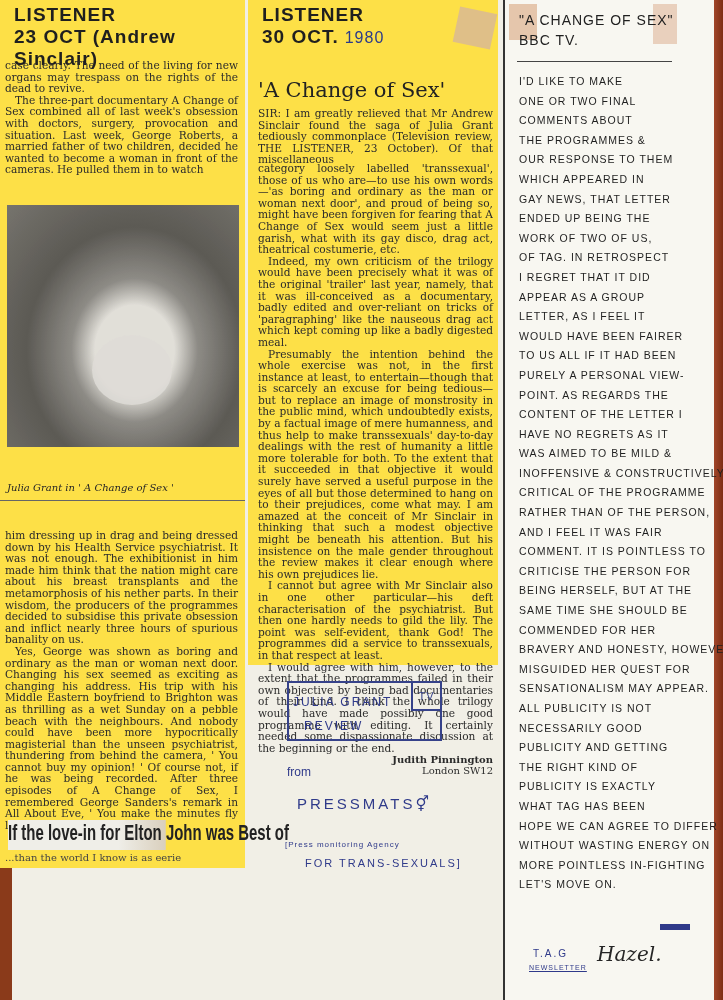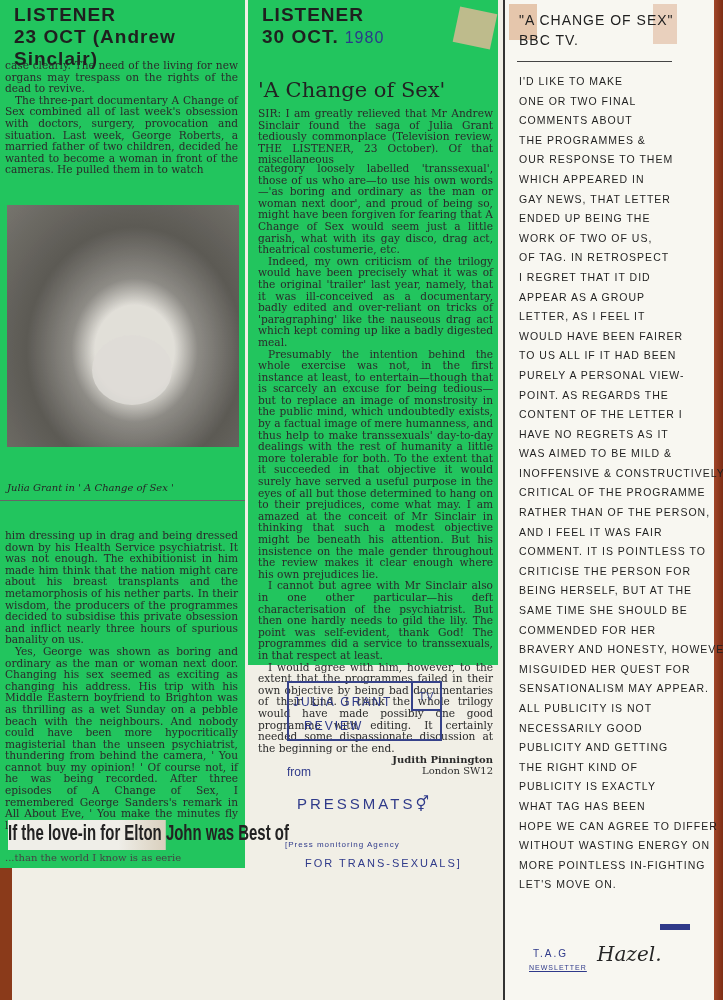--- a/index.html
+++ b/index.html
@@ -2,21 +2,21 @@
 <html><head>
 <meta charset="utf-8">
 <style>
   * { box-sizing: border-box; margin: 0; padding: 0; }
   html, body { width: 723px; height: 1000px; overflow: hidden; }
   body { background: #f1efe6; position: relative; font-family: "DejaVu Serif", serif; }
 
   .wood-strip-left { position: absolute; left: 0; top: 868px; width: 12px; height: 132px; background: #8a3a1a; }
   .wood-strip-right { position: absolute; right: 0; top: 0; width: 9px; height: 1000px; background: linear-gradient(90deg,#a1462a,#7d2d14); }
 
-  .clip { position: absolute; background: #22c55e; color: #262626; }
+  .clip { position: absolute; background: #fde047; color: #262626; }
   .hand { font-family: "Liberation Sans", sans-serif; color: #1f1f1f; letter-spacing: 1px; }
   .news { font-family: "DejaVu Serif", serif; font-size: 10.6px; line-height: 11.6px; text-align: justify; color: #2b2b2b; }
   .news p { text-indent: 10px; }
 
   
   #clip-a { left: 0; top: 0; width: 245px; height: 868px; }
   #clip-a .hand-title { position: absolute; left: 14px; top: 4px; font-size: 19px; line-height: 22px; font-weight: bold; }
   #clip-a .body-top { position: absolute; left: 5px; top: 60px; width: 233px; }
   #clip-a .photo { position: absolute; left: 7px; top: 205px; width: 232px; height: 242px;
     background: radial-gradient(ellipse at 55% 60%, #d8d6d0 0 22%, #8c8a85 35%, #5f5d58 60%, #77756f 100%);

